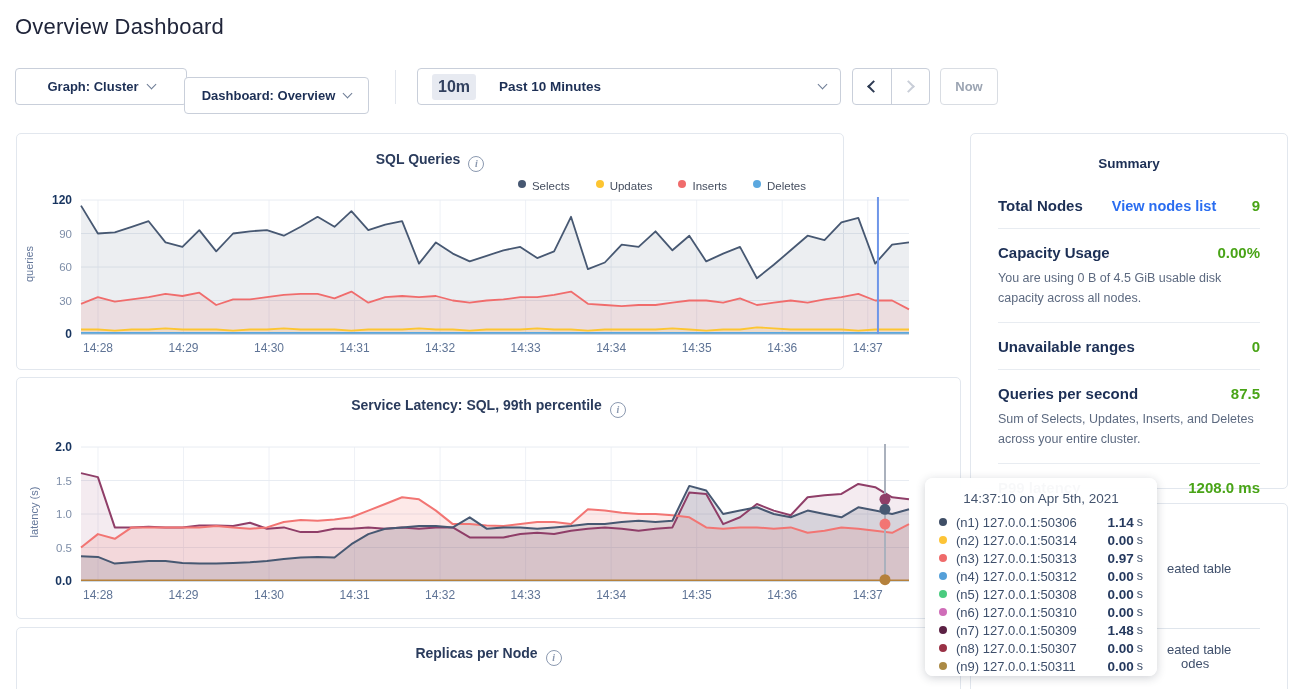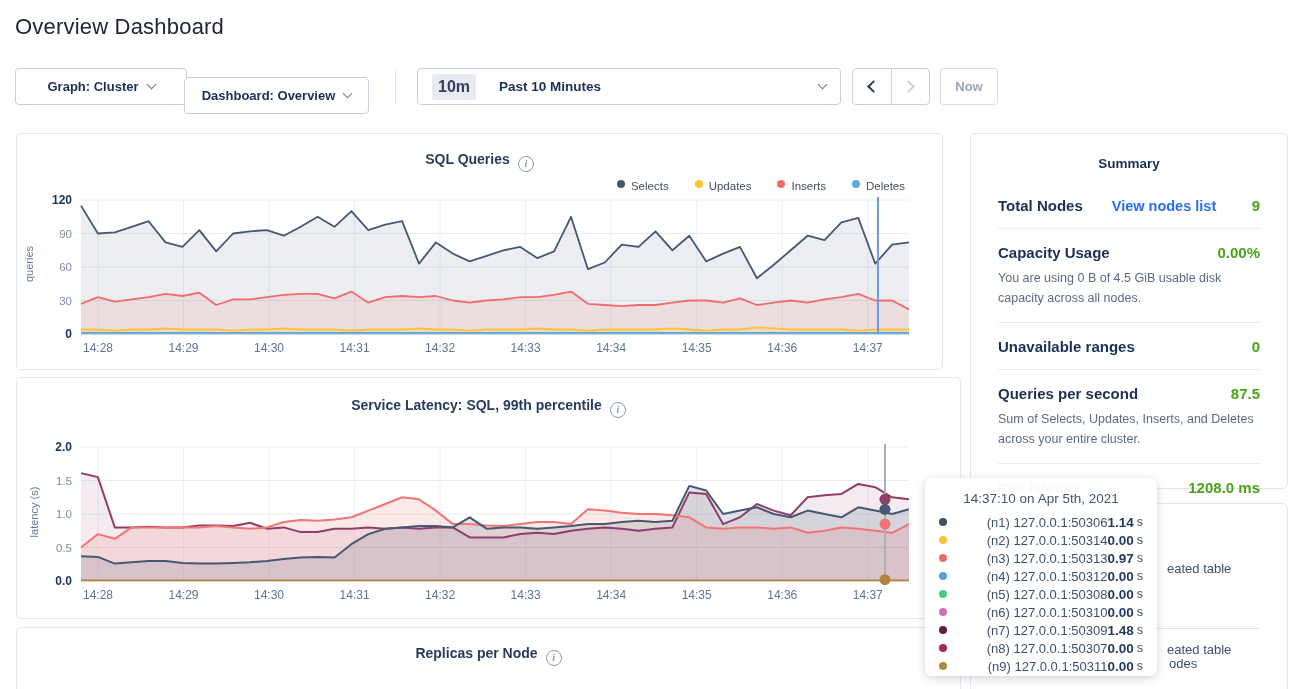--- a/index.html
+++ b/index.html
@@ -52,21 +52,21 @@
   .srow-link { font-size: 14.5px; font-weight: 700; color: #2a6df0; cursor: pointer; }
   .srow-value { margin-left: auto; font-size: 15px; font-weight: 700; color: #49a417; }
   .srow-desc { margin-top: 7px; font-size: 12.5px; line-height: 1.6; color: #5d6a80; }
 
   
   .tooltip { position: absolute; left: 925px; top: 478px; width: 232px; height: 198px; background: rgba(255,255,255,0.97);
              border-radius: 8px; box-shadow: 0 2px 10px rgba(40,50,70,0.22); padding: 13px 14px 10px; z-index: 30; }
   .tooltip-title { font-size: 13.5px; color: #44546e; margin-bottom: 7px; text-align: center; }
   .trow { display: flex; align-items: center; height: 18px; }
   .trow-dot { width: 8px; height: 8px; border-radius: 50%; margin-right: 9px; flex: none; }
-  .trow-label { font-size: 13px; color: #3e4f6b; flex: 1; white-space: nowrap; text-align: right; }
+  .trow-label { font-size: 13px; color: #3e4f6b; flex: 1; white-space: nowrap; }
   .trow-value { font-size: 13.5px; font-weight: 700; color: #25395e; }
   .trow-unit { font-size: 12.5px; font-weight: 400; color: #3e4f6b; margin-left: 3px; }
 
   
   .event-frag { position: absolute; font-size: 13px; color: #3f4f6b; white-space: nowrap; }
   .events-divider { position: absolute; left: 27px; right: 27px; height: 1px; background: #dfe5ec; }
 
   svg text { font-family: "Liberation Sans", sans-serif; }
 </style>
 </head>
@@ -95,21 +95,21 @@
         <span class="arrow prev"></span>
       </div>
     <div class="pager-btn">
         <span class="arrow next"></span>
       </div>
   </div>
   <div class="btn now-btn">
     <span>Now</span>
   </div>
 
-  <div class="card" style="left:16px; top:133px; width:927px; height:237px;">
+  <div class="card" style="left:16px; top:133px; width:828px; height:237px;">
     <div class="chart-title-row" style="top:17px;">
       <span>SQL Queries</span><span class="info-icon">i</span>
     </div>
     <div class="legend" id="sql-legend" style="top:46px; right:37px;">
         <span class="legend-item">
           <span class="legend-dot" style="background: rgb(71, 88, 114);"></span>
           <span>Selects</span>
         </span>
         <span class="legend-item">
           <span class="legend-dot" style="background: rgb(253, 197, 49);"></span>
@@ -268,21 +268,21 @@
           <span class="srow-value">1208.0 ms</span>
         </div>
       </div>
     </div>
   </div>
 
   <div class="card" style="left:970px; top:503px; width:318px; height:200px;">
     <div class="event-frag" style="left:196px; top:57px;">eated table</div>
     <div class="events-divider" style="top:124px;"></div>
     <div class="event-frag" style="left:196px; top:138px;">eated table</div>
-    <div class="event-frag" style="left:198px; top:152px;">odes</div>
+    <div class="event-frag" style="left:210px; top:152px;">odes</div>
   </div>
 
   <div class="tooltip">
     <div class="tooltip-title">
       <span>14:37:10</span><span> on Apr 5th, 2021</span>
     </div>
     <div id="tooltip-rows">
         <div class="trow">
           <span class="trow-dot" style="background: rgb(63, 78, 102);"></span>
           <span class="trow-label">(n1) 127.0.0.1:50306</span>

